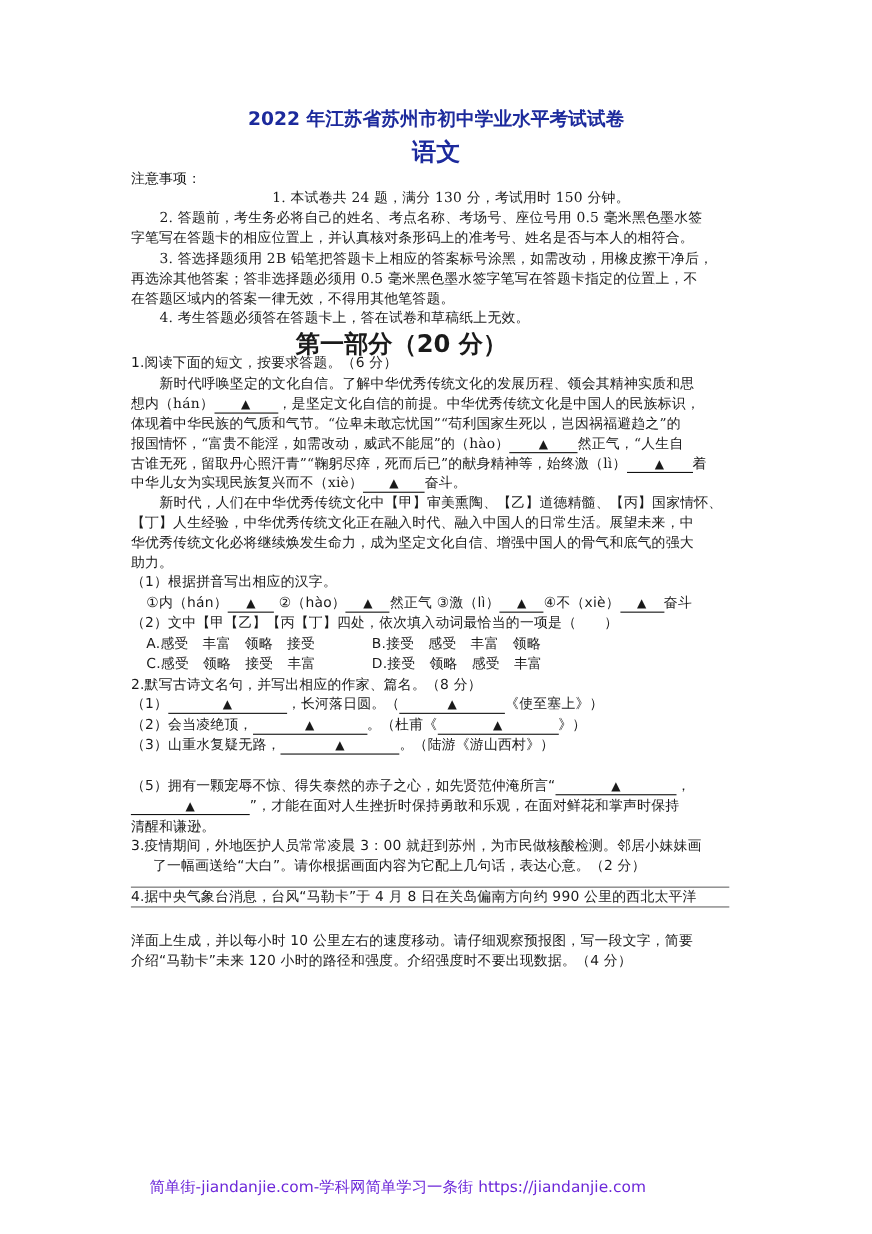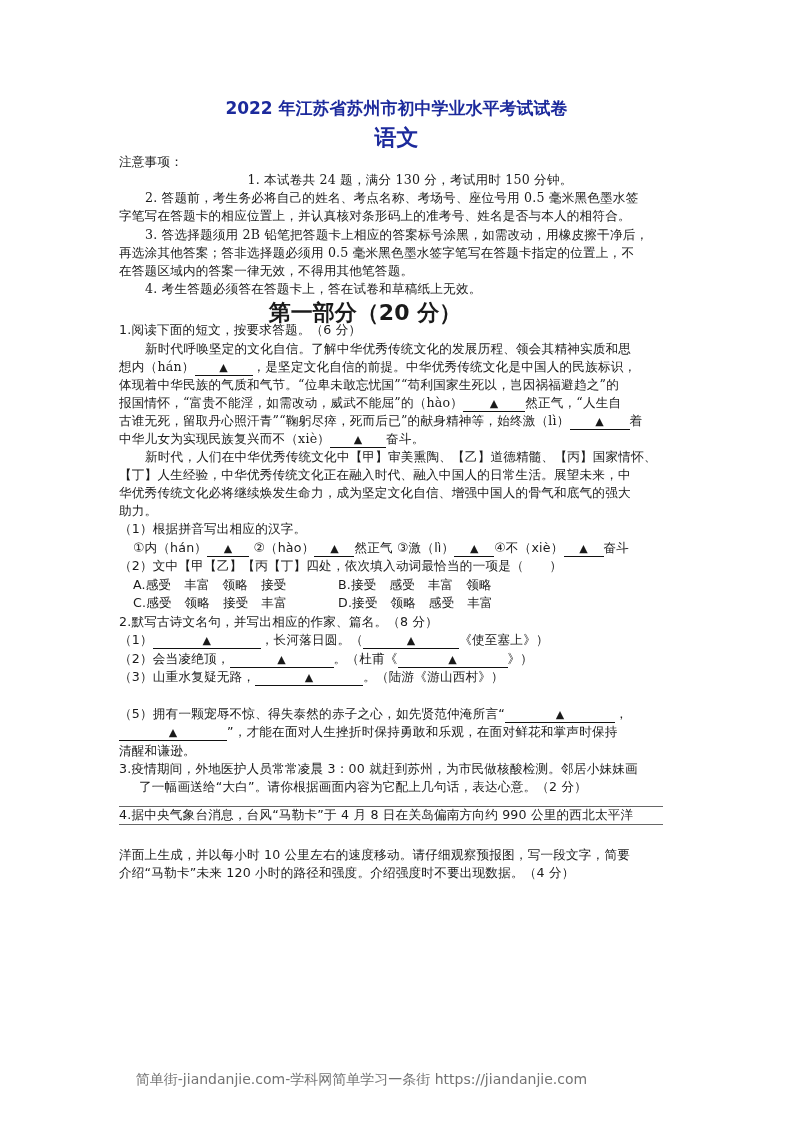--- a/index.html
+++ b/index.html
@@ -11,21 +11,21 @@
   .t1 { top:97px; font-size:17px; }
   .t2 { top:123px; font-size:22px; }
   .line { position:absolute; left:119px; width:556px; font-size:12.6px; line-height:18px; white-space:nowrap; letter-spacing:0.2px; }
   .sans { font-family:"DejaVu Sans","Liberation Sans",sans-serif; }
   .ind { padding-left:26px; box-sizing:border-box; }
   .ind2 { padding-left:4px; box-sizing:border-box; }
   .section { position:absolute; left:0; width:652px; text-align:center; top:298px;
              font-family:"DejaVu Sans","Liberation Sans",sans-serif; font-weight:bold; font-size:22px;margin-left:39px; }
   .blank { display:inline-block; border-bottom:1px solid #111; text-align:center; vertical-align:baseline; height:15px; line-height:15px; font-size:11px; }
   .answer-line { position:absolute; left:119px; width:544px; height:0; border-top:1.5px solid #666; }
-  .footer { position:absolute; top:1071px; left:0; width:723px; text-align:center; font-family:"DejaVu Sans","Liberation Sans",sans-serif; font-size:14px; color:#737373; }
+  .footer { position:absolute; top:1071px; left:0; width:723px; text-align:center; font-family:"DejaVu Sans","Liberation Sans",sans-serif; font-size:14px; color:#6d28d9; }
   .opt { display:inline-block; width:205px; }
 </style>
 </head>
 <body>
 
 <div class="page">
 
   <div class="title t1">2022 年江苏省苏州市初中学业水平考试试卷</div>
   <div class="title t2">语文</div>
 

